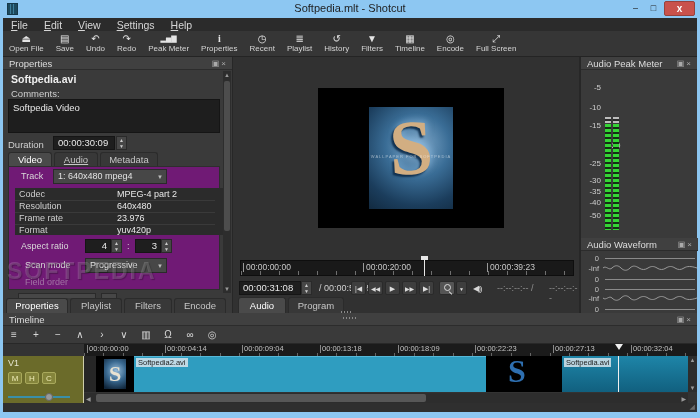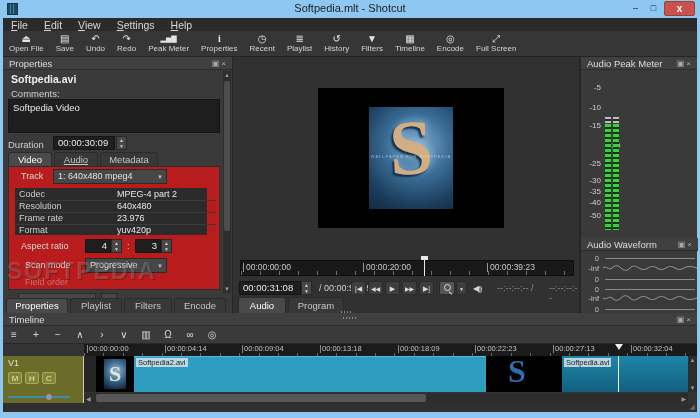--- a/index.html
+++ b/index.html
@@ -33,21 +33,21 @@
   .hdr-icons { position:absolute; right:4px; top:0; font-size:8px; color:#aaa; line-height:13px; letter-spacing:2px; }
 
   
   .left-panel { left:3px; top:57px; width:229px; height:256px; background:#3a3a3a; }
   .fname { left:8px; top:16px; font-size:10.5px; font-weight:bold; color:#eee; }
   .small-lbl { font-size:9.5px; color:#cfcfcf; }
   .field { background:#1e1e1e; border:1px solid #151515; color:#e8e8e8; font-size:9.5px; }
   .spin { width:11px; background:#474747; border:1px solid #2a2a2a; color:#ccc; font-size:5px; text-align:center; line-height:6px; }
   .tab { font-size:9.5px; color:#c6c6c6; background:#383838; border:1px solid #2b2b2b; border-bottom:none; border-radius:3px 3px 0 0; text-align:center; }
   .tab.active { background:#4a4a4a; color:#fff; }
-  .groupbox { background:#b91c1c; border:1px solid #2e2e2e; }
+  .groupbox { background:#701a75; border:1px solid #2e2e2e; }
   .trow { position:absolute; height:11px; font-size:9px; line-height:11px; color:#d9d9d9; }
   .combo { background:#474747; border:1px solid #2a2a2a; color:#e2e2e2; font-size:9px; line-height:12px; padding-left:4px; }
   .combo .arr { position:absolute; right:3px; top:0; font-size:6px; color:#bbb; }
   .dim { opacity:0.45; }
   .watermark { font-size:23px; font-weight:bold; letter-spacing:2px; color:rgba(255,255,255,0.17); text-shadow:1px 1px 1px rgba(0,0,0,0.25); pointer-events:none; }
 
   .sb { background:#2d2d2d; }
   .sb-arr { position:absolute; font-size:6px; color:#999; width:100%; text-align:center; }
   .sb-thumb { position:absolute; background:#4d4d4d; border-radius:2px; }
 
@@ -187,21 +187,21 @@
     <div class="p tab active" style="left:5px;top:95px;width:44px;height:15px;line-height:14px;">Video</div>
     <div class="p tab" style="left:51px;top:95px;width:44px;height:15px;line-height:14px;text-decoration:underline;">Audio</div>
     <div class="p tab" style="left:97px;top:95px;width:58px;height:15px;line-height:14px;">Metadata</div>
 
     <div class="p groupbox" style="left:5px;top:109px;width:212px;height:124px;">
       <div class="trow" style="left:12px;top:4px;">Track</div>
       <div class="p combo" style="left:44px;top:2px;width:114px;height:15px;">
         <span>1: 640x480 mpeg4</span><span class="arr" style="line-height:15px;">▼</span>
       </div>
 
-      <div class="p" style="left:6px;top:21px;width:192px;height:47px;background:#2b2b2b;">
+      <div class="p" style="left:6px;top:21px;width:208px;height:47px;background:#2b2b2b;">
         <div class="trow" style="left:4px;top:1px;color:#cfcfcf;">Codec</div>
         <div class="trow" style="left:102px;top:1px;color:#e8e8e8;">MPEG-4 part 2</div>
         <div class="trow" style="left:4px;top:13px;color:#cfcfcf;">Resolution</div>
         <div class="trow" style="left:102px;top:13px;color:#e8e8e8;">640x480</div>
         <div class="trow" style="left:4px;top:25px;color:#cfcfcf;">Frame rate</div>
         <div class="trow" style="left:102px;top:25px;color:#e8e8e8;">23.976</div>
         <div class="trow" style="left:4px;top:37px;color:#cfcfcf;">Format</div>
         <div class="trow" style="left:102px;top:37px;color:#e8e8e8;">yuv420p</div>
         <div class="p" style="left:0;top:12px;width:200px;height:1px;background:#3a3a3a;"></div>
         <div class="p" style="left:0;top:24px;width:200px;height:1px;background:#3a3a3a;"></div>

